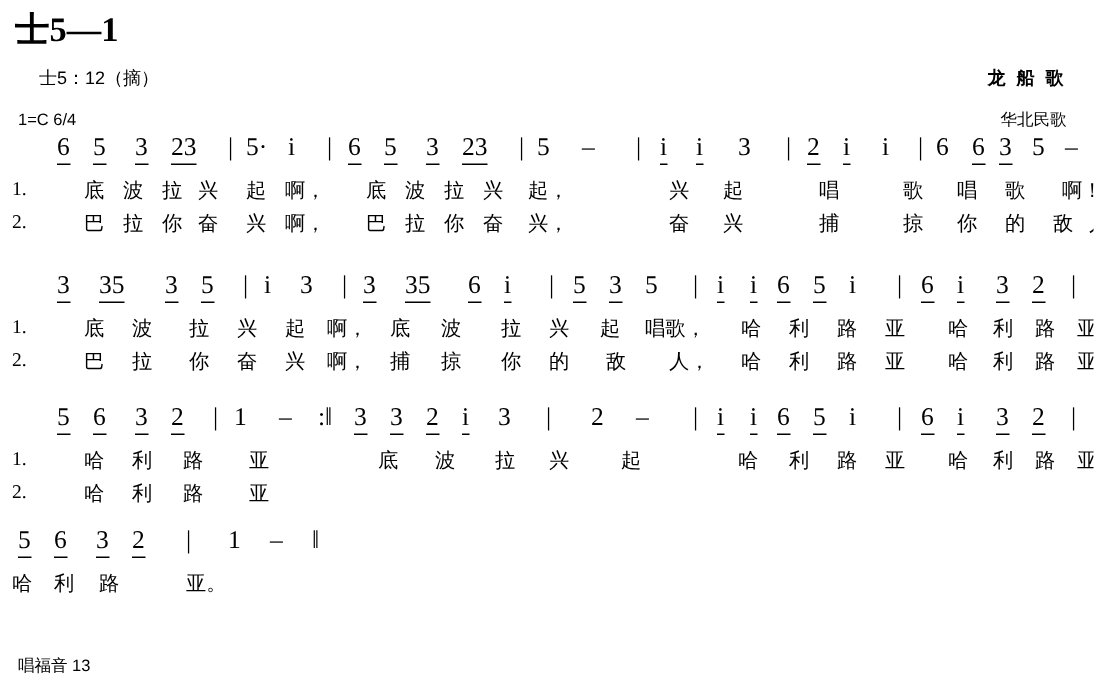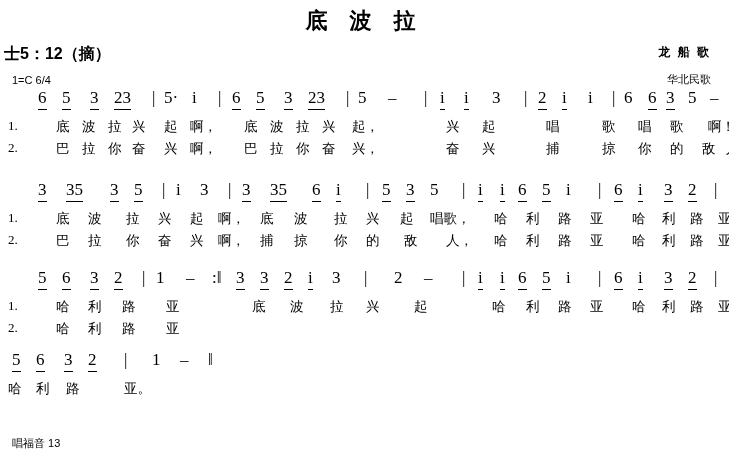--- a/index.html
+++ b/index.html
@@ -37,24 +37,24 @@
     top: 6px;
     width: 729px;
     text-align: center;
     font-size: 22px;
     font-weight: bold;
     letter-spacing: 8px;
     font-family: "Liberation Sans", sans-serif;
   }
   .subref {
     position: absolute;
-    left: 4px;
+    left: 26px;
     top: 44px;
-    font-size: 16px;
-    font-weight: bold;
+    font-size: 12px;
+    font-weight: normal;
     font-family: "Liberation Sans", sans-serif;
   }
   .composer {
     position: absolute;
     right: 18px;
     top: 44px;
     font-size: 12px;
     font-weight: bold;
     letter-spacing: 2px;
     font-family: "Liberation Sans", sans-serif;
@@ -123,21 +123,21 @@
     top: 436px;
     font-size: 11px;
     font-family: "Liberation Sans", sans-serif;
   }
 </style>
 </head>
 <body>
 
 <div class="page">
 
-  <div class="title">底 波 拉</div>
+  <div class="hymn-number">士5—1</div>
   <div class="subref">士5：12（摘）</div>
   <div class="composer">龙 船 歌</div>
   <div class="keysig">1=C 6/4</div>
   <div class="source">华北民歌</div>
 
   <div id="systems-host">
       <div class="system" style="top: 88px;">
         <div class="notes-row"><span class="tok under1" style="left: 38px;">6</span><span class="tok under1" style="left: 62px;">5</span><span class="tok under1" style="left: 90px;">3</span><span class="tok under1" style="left: 114px;">23</span><span class="tok" style="left: 152px;">|</span><span class="tok" style="left: 164px;">5·</span><span class="tok" style="left: 192px;">i</span><span class="tok" style="left: 218px;">|</span><span class="tok under1" style="left: 232px;">6</span><span class="tok under1" style="left: 256px;">5</span><span class="tok under1" style="left: 284px;">3</span><span class="tok under1" style="left: 308px;">23</span><span class="tok" style="left: 346px;">|</span><span class="tok" style="left: 358px;">5</span><span class="tok" style="left: 388px;">–</span><span class="tok" style="left: 424px;">|</span><span class="tok under1" style="left: 440px;">i</span><span class="tok under1" style="left: 464px;">i</span><span class="tok" style="left: 492px;">3</span><span class="tok" style="left: 524px;">|</span><span class="tok under1" style="left: 538px;">2</span><span class="tok under1" style="left: 562px;">i</span><span class="tok" style="left: 588px;">i</span><span class="tok" style="left: 612px;">|</span><span class="tok" style="left: 624px;">6</span><span class="tok under1" style="left: 648px;">6</span><span class="tok under1" style="left: 666px;">3</span><span class="tok" style="left: 688px;">5</span><span class="tok" style="left: 710px;">–</span></div>
         <div class="lyric-row"><span class="lyric-num">1.</span><span class="ly" style="left: 56px;">底</span><span class="ly" style="left: 82px;">波</span><span class="ly" style="left: 108px;">拉</span><span class="ly" style="left: 132px;">兴</span><span class="ly" style="left: 164px;">起</span><span class="ly" style="left: 190px;">啊，</span><span class="ly" style="left: 244px;">底</span><span class="ly" style="left: 270px;">波</span><span class="ly" style="left: 296px;">拉</span><span class="ly" style="left: 322px;">兴</span><span class="ly" style="left: 352px;">起，</span><span class="ly" style="left: 446px;">兴</span><span class="ly" style="left: 482px;">起</span><span class="ly" style="left: 546px;">唱</span><span class="ly" style="left: 602px;">歌</span><span class="ly" style="left: 638px;">唱</span><span class="ly" style="left: 670px;">歌</span><span class="ly" style="left: 708px;">啊！</span></div>
         <div class="lyric-row"><span class="lyric-num">2.</span><span class="ly" style="left: 56px;">巴</span><span class="ly" style="left: 82px;">拉</span><span class="ly" style="left: 108px;">你</span><span class="ly" style="left: 132px;">奋</span><span class="ly" style="left: 164px;">兴</span><span class="ly" style="left: 190px;">啊，</span><span class="ly" style="left: 244px;">巴</span><span class="ly" style="left: 270px;">拉</span><span class="ly" style="left: 296px;">你</span><span class="ly" style="left: 322px;">奋</span><span class="ly" style="left: 352px;">兴，</span><span class="ly" style="left: 446px;">奋</span><span class="ly" style="left: 482px;">兴</span><span class="ly" style="left: 546px;">捕</span><span class="ly" style="left: 602px;">掠</span><span class="ly" style="left: 638px;">你</span><span class="ly" style="left: 670px;">的</span><span class="ly" style="left: 702px;">敌</span><span class="ly" style="left: 726px;">人，</span></div>

